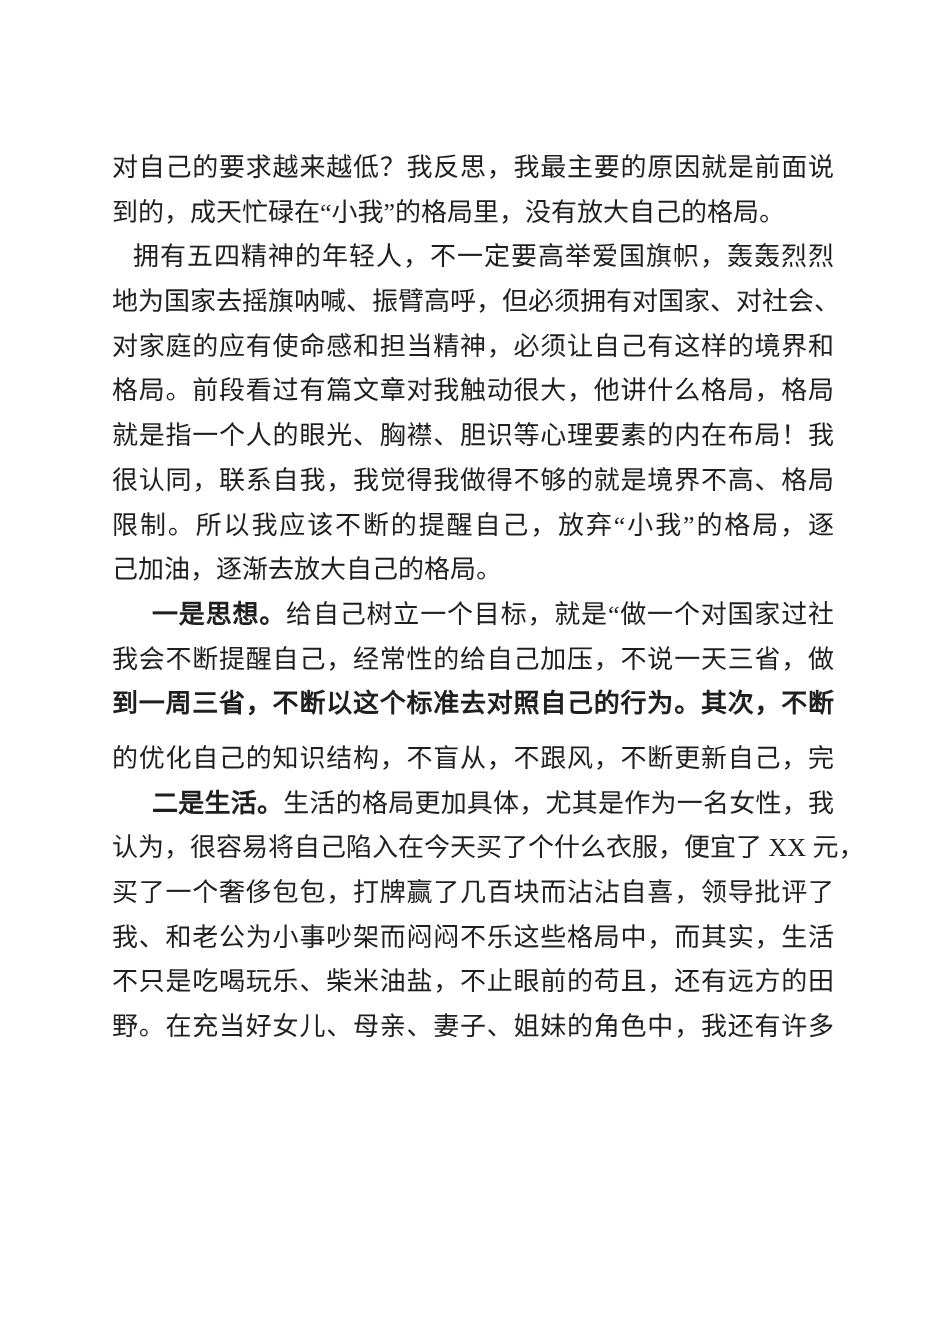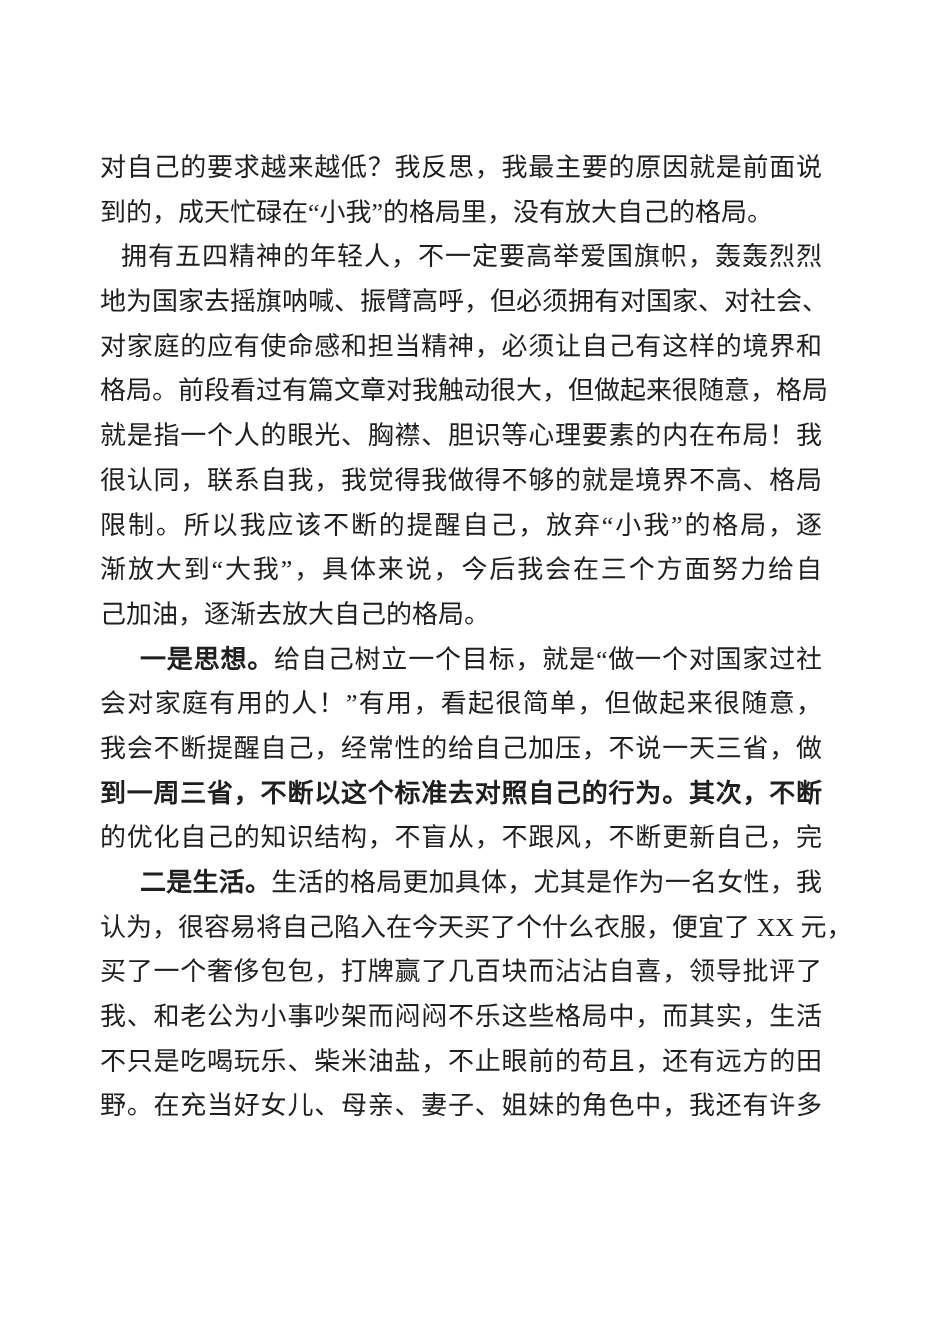--- a/index.html
+++ b/index.html
@@ -10,21 +10,21 @@
   .page {
     position: relative;
     width: 950px;
     height: 1344px;
     background: #ffffff;
     overflow: hidden;
     font-family: "Liberation Serif", "DejaVu Serif", serif;
   }
   .text-body {
     position: absolute;
-    left: 100px;
+    left: 112px;
     top: 146px;
     width: 722px;
   }
   .line {
     font-size: 26px;
     line-height: 44.7px;
     height: 44.7px;
     white-space: nowrap;
     text-align: justify;
     text-align-last: justify;
@@ -42,31 +42,29 @@
 </head>
 <body>
 
 <div class="page" style="background: rgb(255, 255, 255); color: rgb(31, 31, 31);">
   <div class="text-body">
       <div class="line" style="text-indent: 0px;"><span>对自己的要求越来越低？我反思，我最主要的原因就是前面说</span></div>
       <div class="line end" style="text-indent: 0px;"><span>到的，成天忙碌在“小我”的格局里，没有放大自己的格局。</span></div>
       <div class="line" style="text-indent: 21px;"><span>拥有五四精神的年轻人，不一定要高举爱国旗帜，轰轰烈烈</span></div>
       <div class="line" style="text-indent: 0px;"><span>地为国家去摇旗呐喊、振臂高呼，但必须拥有对国家、对社会、</span></div>
       <div class="line" style="text-indent: 0px;"><span>对家庭的应有使命感和担当精神，必须让自己有这样的境界和</span></div>
-      <div class="line" style="text-indent: 0px;"><span>格局。前段看过有篇文章对我触动很大，但做起来很随意，格局</span></div>
+      <div class="line" style="text-indent: 0px;"><span>格局。前段看过有篇文章对我触动很大，他讲什么格局，格局</span></div>
       <div class="line" style="text-indent: 0px;"><span>就是指一个人的眼光、胸襟、胆识等心理要素的内在布局！我</span></div>
       <div class="line" style="text-indent: 0px;"><span>很认同，联系自我，我觉得我做得不够的就是境界不高、格局</span></div>
       <div class="line" style="text-indent: 0px;"><span>限制。所以我应该不断的提醒自己，放弃“小我”的格局，逐</span></div>
-      <div class="line" style="text-indent: 0px;"><span>渐放大到“大我”，具体来说，今后我会在三个方面努力给自</span></div>
       <div class="line end" style="text-indent: 0px;"><span>己加油，逐渐去放大自己的格局。</span></div>
       <div class="line" style="text-indent: 40px;"><span class="lead-bold">一是思想。</span><span>给自己树立一个目标，就是“做一个对国家过社</span></div>
-      <div class="line" style="text-indent: 0px;"><span>会对家庭有用的人！”有用，看起很简单，但做起来很随意，</span></div>
       <div class="line" style="text-indent: 0px;"><span>我会不断提醒自己，经常性的给自己加压，不说一天三省，做</span></div>
       <div class="line" style="text-indent: 0px; font-weight: bold;"><span>到一周三省，不断以这个标准去对照自己的行为。其次，不断</span></div>
-      <div class="line" style="text-indent: 0px;"><span>的优化自己的知识结构，不盲从，不跟风，不断更新自己，完</span></div>
+      <div class="line" style="text-indent: 0px; margin-top: 10px;"><span>的优化自己的知识结构，不盲从，不跟风，不断更新自己，完</span></div>
       <div class="line" style="text-indent: 40px;"><span class="lead-bold">二是生活。</span><span>生活的格局更加具体，尤其是作为一名女性，我</span></div>
       <div class="line" style="text-indent: 0px;"><span>认为，很容易将自己陷入在今天买了个什么衣服，便宜了 XX 元，</span></div>
       <div class="line" style="text-indent: 0px;"><span>买了一个奢侈包包，打牌赢了几百块而沾沾自喜，领导批评了</span></div>
       <div class="line" style="text-indent: 0px;"><span>我、和老公为小事吵架而闷闷不乐这些格局中，而其实，生活</span></div>
       <div class="line" style="text-indent: 0px;"><span>不只是吃喝玩乐、柴米油盐，不止眼前的苟且，还有远方的田</span></div>
       <div class="line" style="text-indent: 0px; font-family: Liberation Serif, serif;"><span>野。在充当好女儿、母亲、妻子、姐妹的角色中，我还有许多</span></div>
     </div>
 </div>
 
 </body></html>

